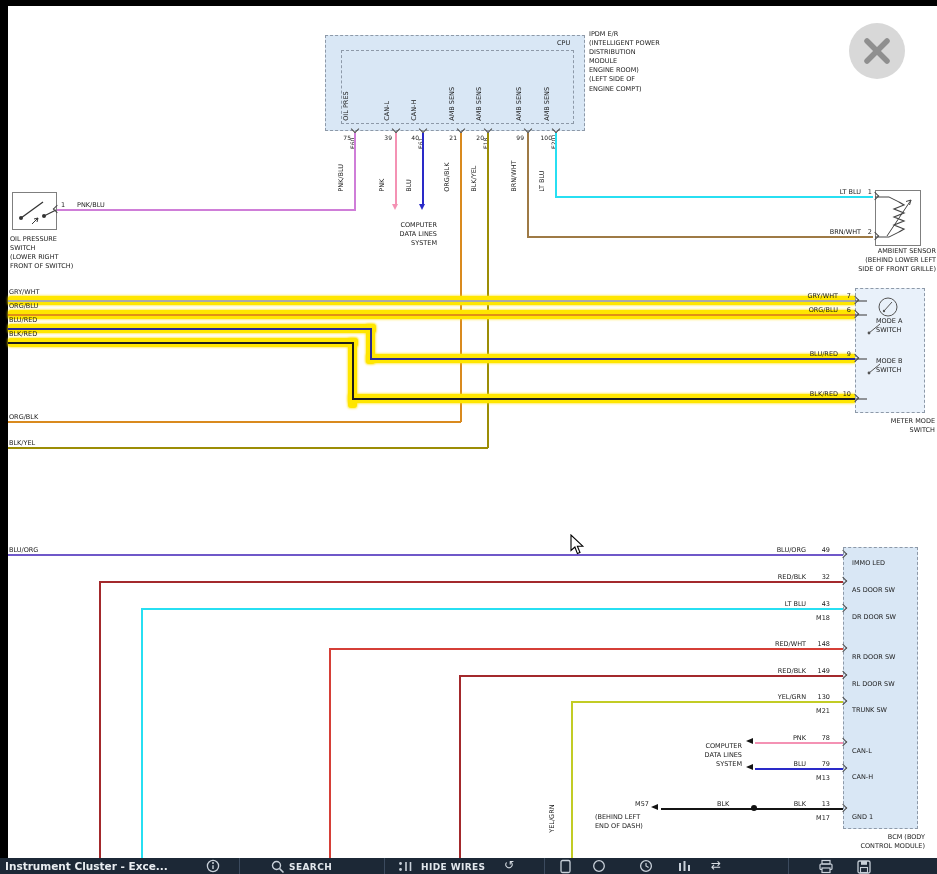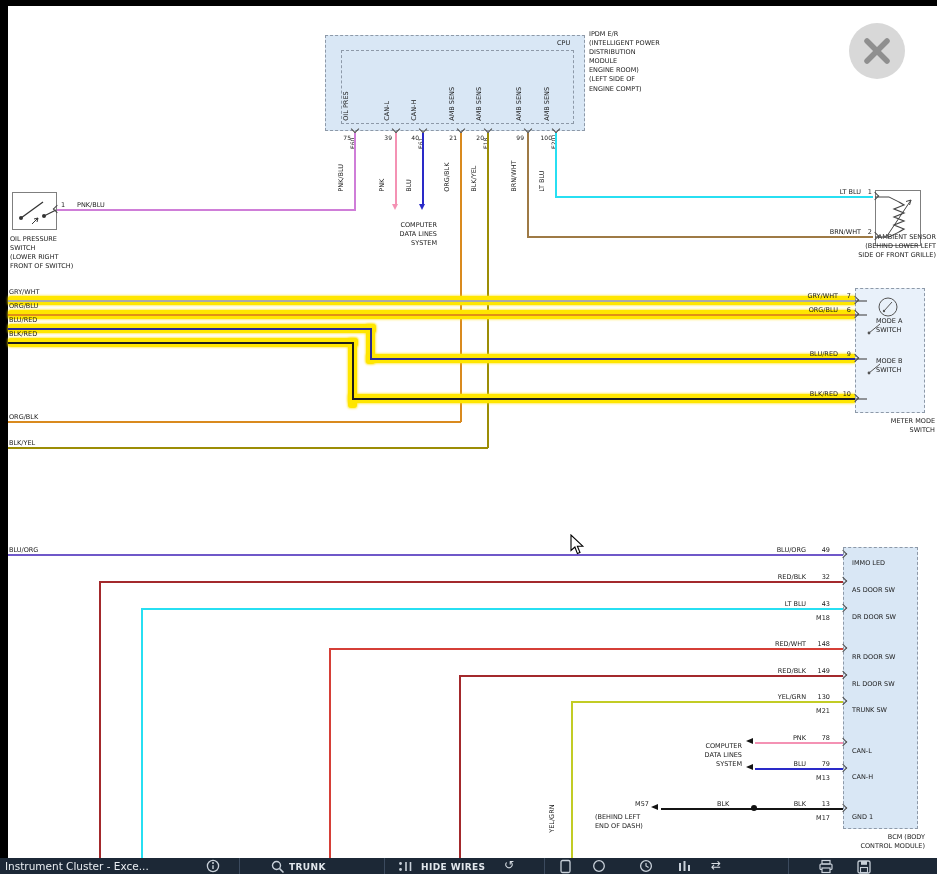--- a/index.html
+++ b/index.html
@@ -137,21 +137,21 @@
   <polyline points="24,12 29,15 19,19 29,23 19,27 29,31 19,35 29,39 24,42" fill="none" stroke="#444" stroke-width="1.2"></polyline>
   <line x1="12" y1="46" x2="36" y2="10" stroke="#444" stroke-width="1"></line>
   <path d="M36,10 l-5,1.5 M36,10 l-1.5,5" stroke="#444" stroke-width="1" fill="none"></path>
 </svg>
 <div class="chev right" style="left:872px;top:193px"></div>
 <div class="chev right" style="left:872px;top:233px"></div>
 <span class="lbl" style="right:76px;top:188px">LT BLU</span>
 <span class="lbl" style="right:65px;top:188px">1</span>
 <span class="lbl" style="right:76px;top:228px">BRN/WHT</span>
 <span class="lbl" style="right:65px;top:228px">2</span>
-<div class="blk ctr" style="left:830px;top:233px;width:106px">
+<div class="blk ctr" style="left:830px;top:247px;width:106px">
   <div>AMBIENT SENSOR</div>
     <div>(BEHIND LOWER LEFT</div>
     <div>SIDE OF FRONT GRILLE)</div>
 </div>
 
 <div class="hl" style="left:8px;top:296px;width:848px;height:9px"></div>
 <div class="hl" style="left:8px;top:310px;width:848px;height:9px"></div>
 <div class="hl" style="left:8px;top:324px;width:368px;height:9px"></div>
 <div class="hl" style="left:366px;top:324px;width:9px;height:40px"></div>
 <div class="hl" style="left:366px;top:354px;width:490px;height:9px"></div>
@@ -294,32 +294,32 @@
 <div class="blk" style="left:595px;top:813px">
   <div>(BEHIND LEFT</div>
     <div>END OF DASH)</div>
 </div>
 
 <svg class="abs" width="15" height="22" style="left:570px;top:534px">
   <path d="M1,1 L1,16.5 L4.9,13 L7.4,19.6 L10,18.5 L7.4,12.2 L12.8,12.2 Z" fill="#fff" stroke="#000" stroke-width="1.1"></path>
 </svg>
 
 <div class="abs" style="left: 0px; top: 858px; width: 937px; height: 16px; overflow: hidden; background: rgb(28, 40, 54);">
-  <span class="abs" style="left:5px;top:2px;font-size:10.5px;font-weight:400;color:#e9edf1;white-space:nowrap">Instrument Cluster - Exce...</span>
+  <span class="abs" style="left:5px;top:2px;font-size:10.5px;font-weight:700;color:#e9edf1;white-space:nowrap">Instrument Cluster - Exce...</span>
   <svg class="abs" width="14" height="14" style="left:206px;top:1px">
     <circle cx="7" cy="7" r="5.6" fill="none" stroke="#c8d0d9" stroke-width="1.3"></circle>
       <line x1="7" y1="6.3" x2="7" y2="10" stroke="#c8d0d9" stroke-width="1.4"></line>
       <circle cx="7" cy="4" r="1" fill="#c8d0d9"></circle>
   </svg>
   <div class="sep" style="left:239px"></div>
   <svg class="abs" width="14" height="14" style="left:271px;top:2px">
     <circle cx="5.5" cy="5.5" r="4" fill="none" stroke="#c8d0d9" stroke-width="1.4"></circle>
       <line x1="8.6" y1="8.6" x2="12.5" y2="12.5" stroke="#c8d0d9" stroke-width="1.5"></line>
   </svg>
-  <span class="tb-txt" style="left:289px;top:4px">TRUNK</span>
+  <span class="tb-txt" style="left:289px;top:4px">SEARCH</span>
   <div class="sep" style="left:384px"></div>
   <svg class="abs" width="16" height="14" style="left:398px;top:2px">
     <circle cx="2.5" cy="3.5" r="1.4" fill="#c8d0d9"></circle>
       <circle cx="2.5" cy="9.5" r="1.4" fill="#c8d0d9"></circle>
     <line x1="8" y1="2" x2="8" y2="11" stroke="#c8d0d9" stroke-width="1.6"></line>
       <line x1="12.5" y1="2" x2="12.5" y2="11" stroke="#c8d0d9" stroke-width="1.6"></line>
   </svg>
   <span class="tb-txt" style="left:421px;top:4px">HIDE WIRES</span>
   <span class="tb-glyph" style="left:504px;top:1px">↺</span>
   <div class="sep" style="left:544px"></div>

